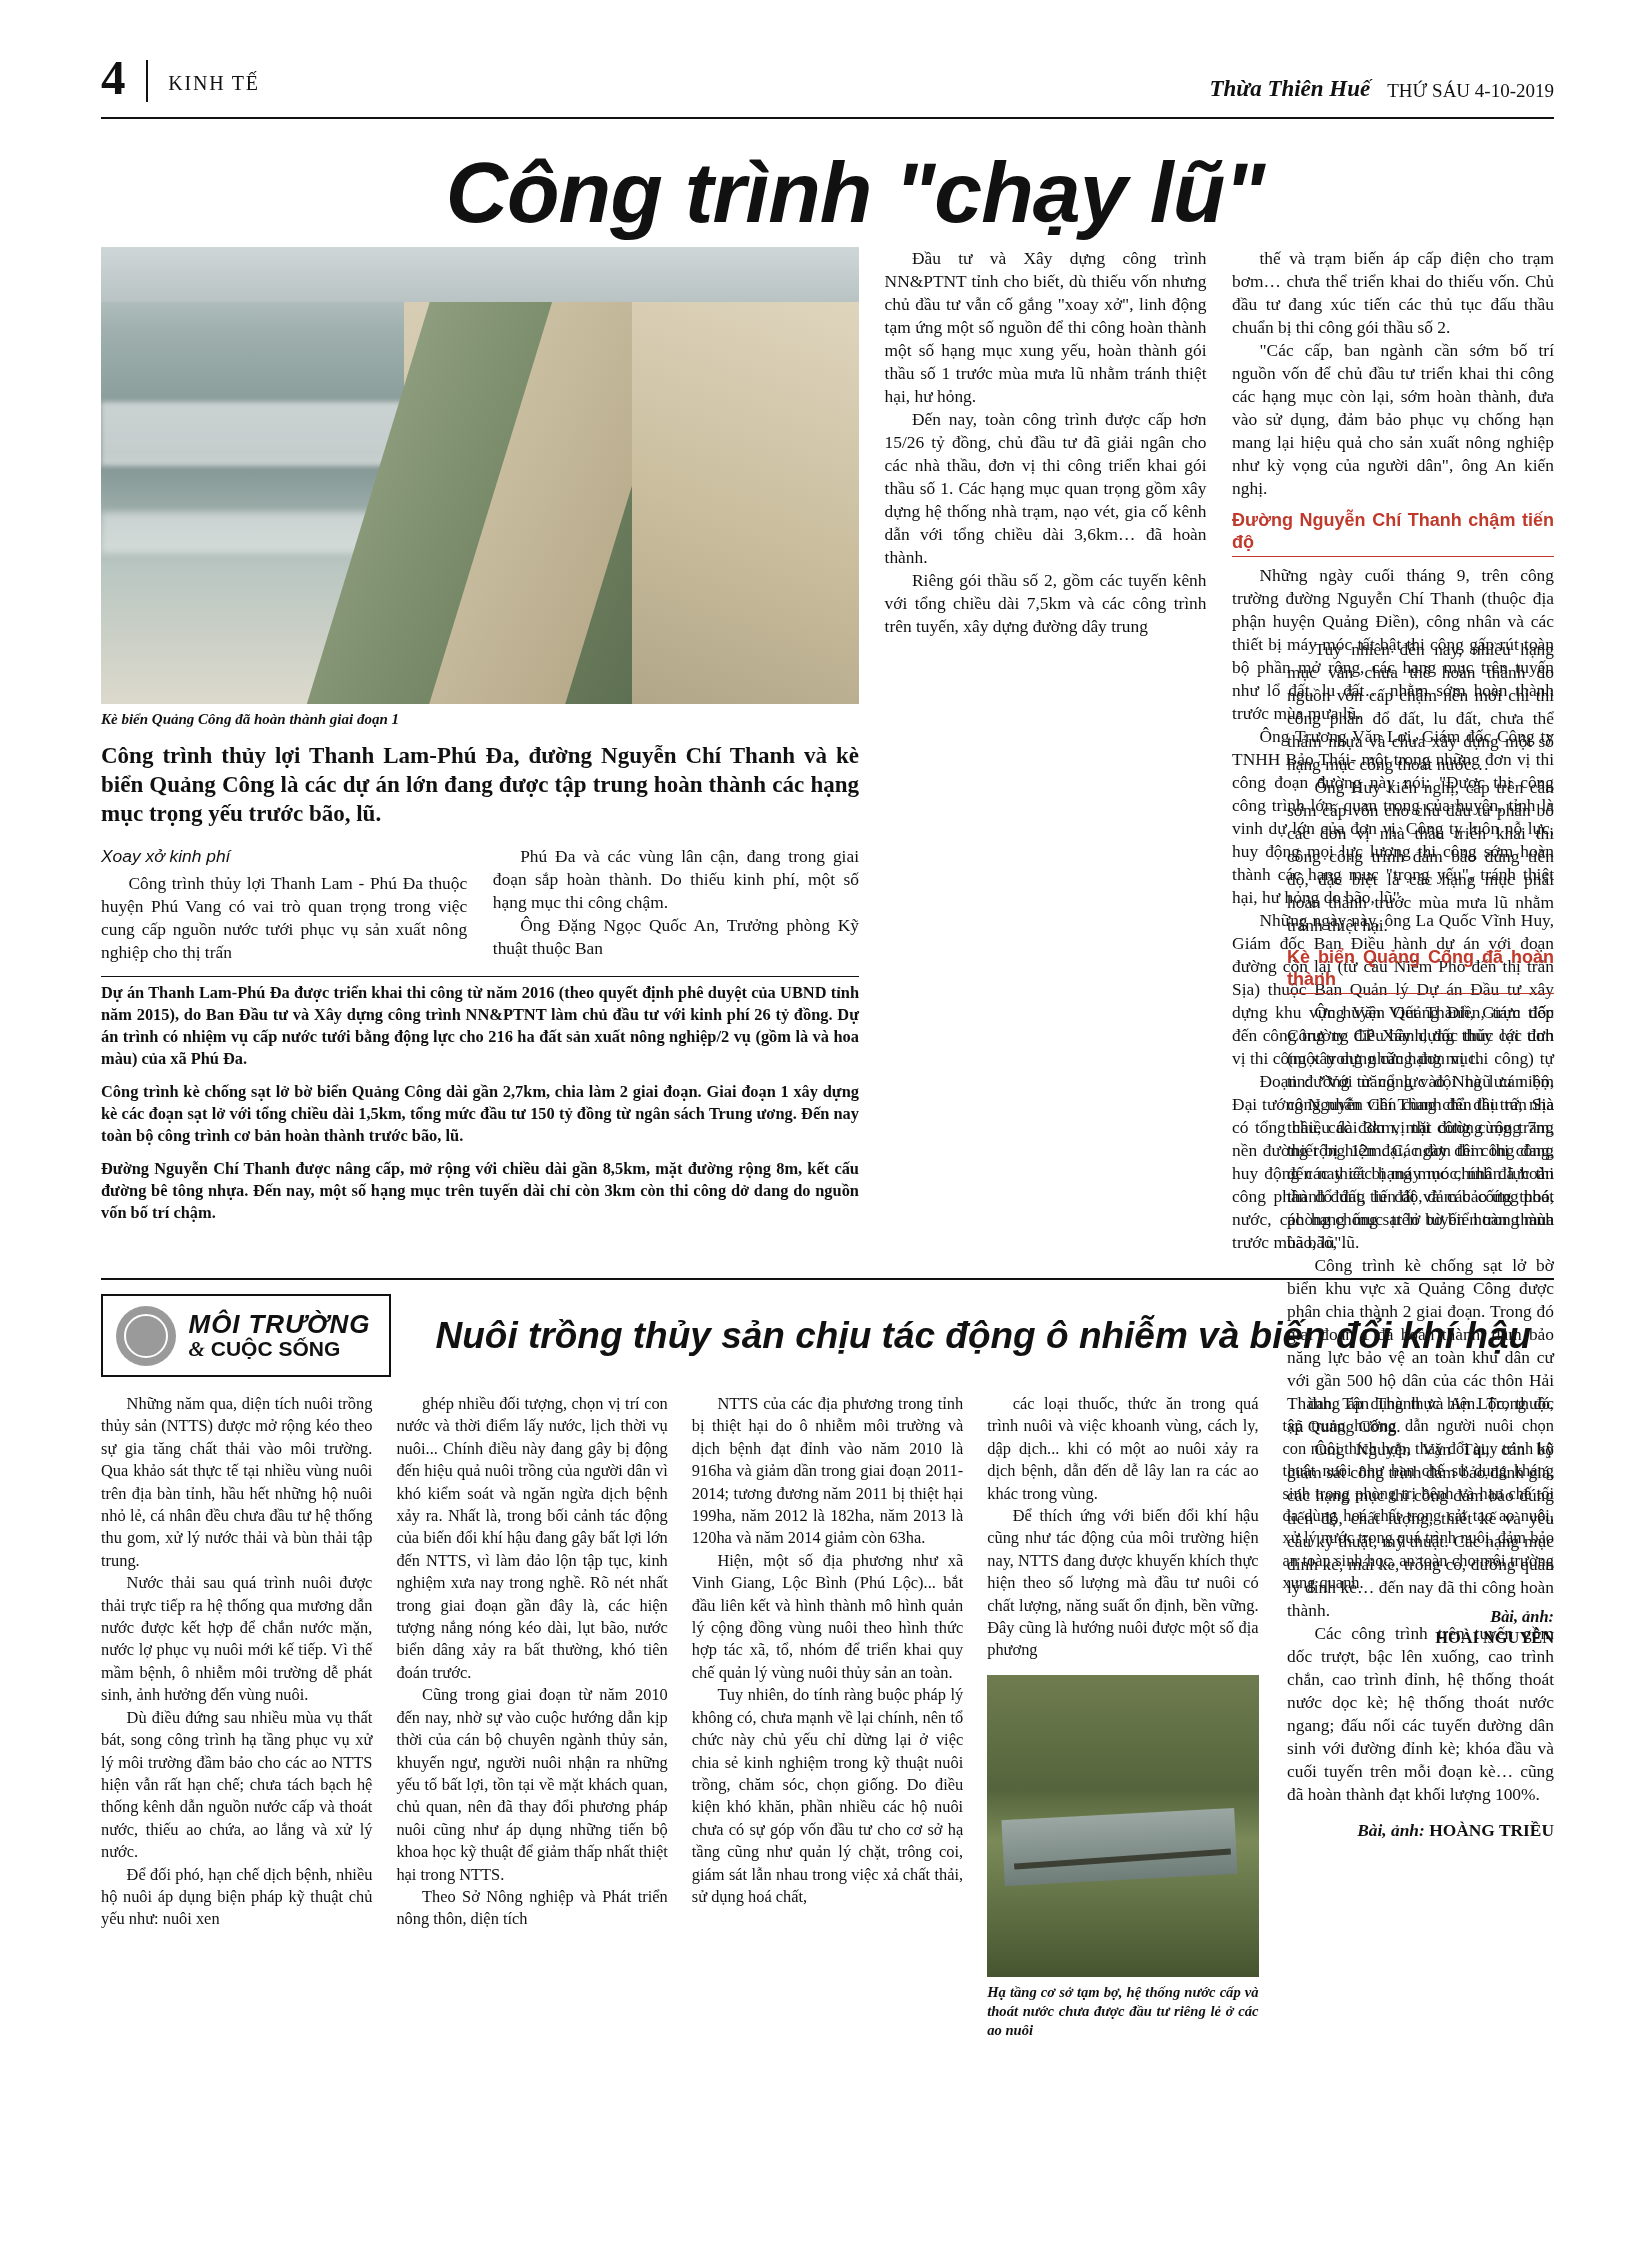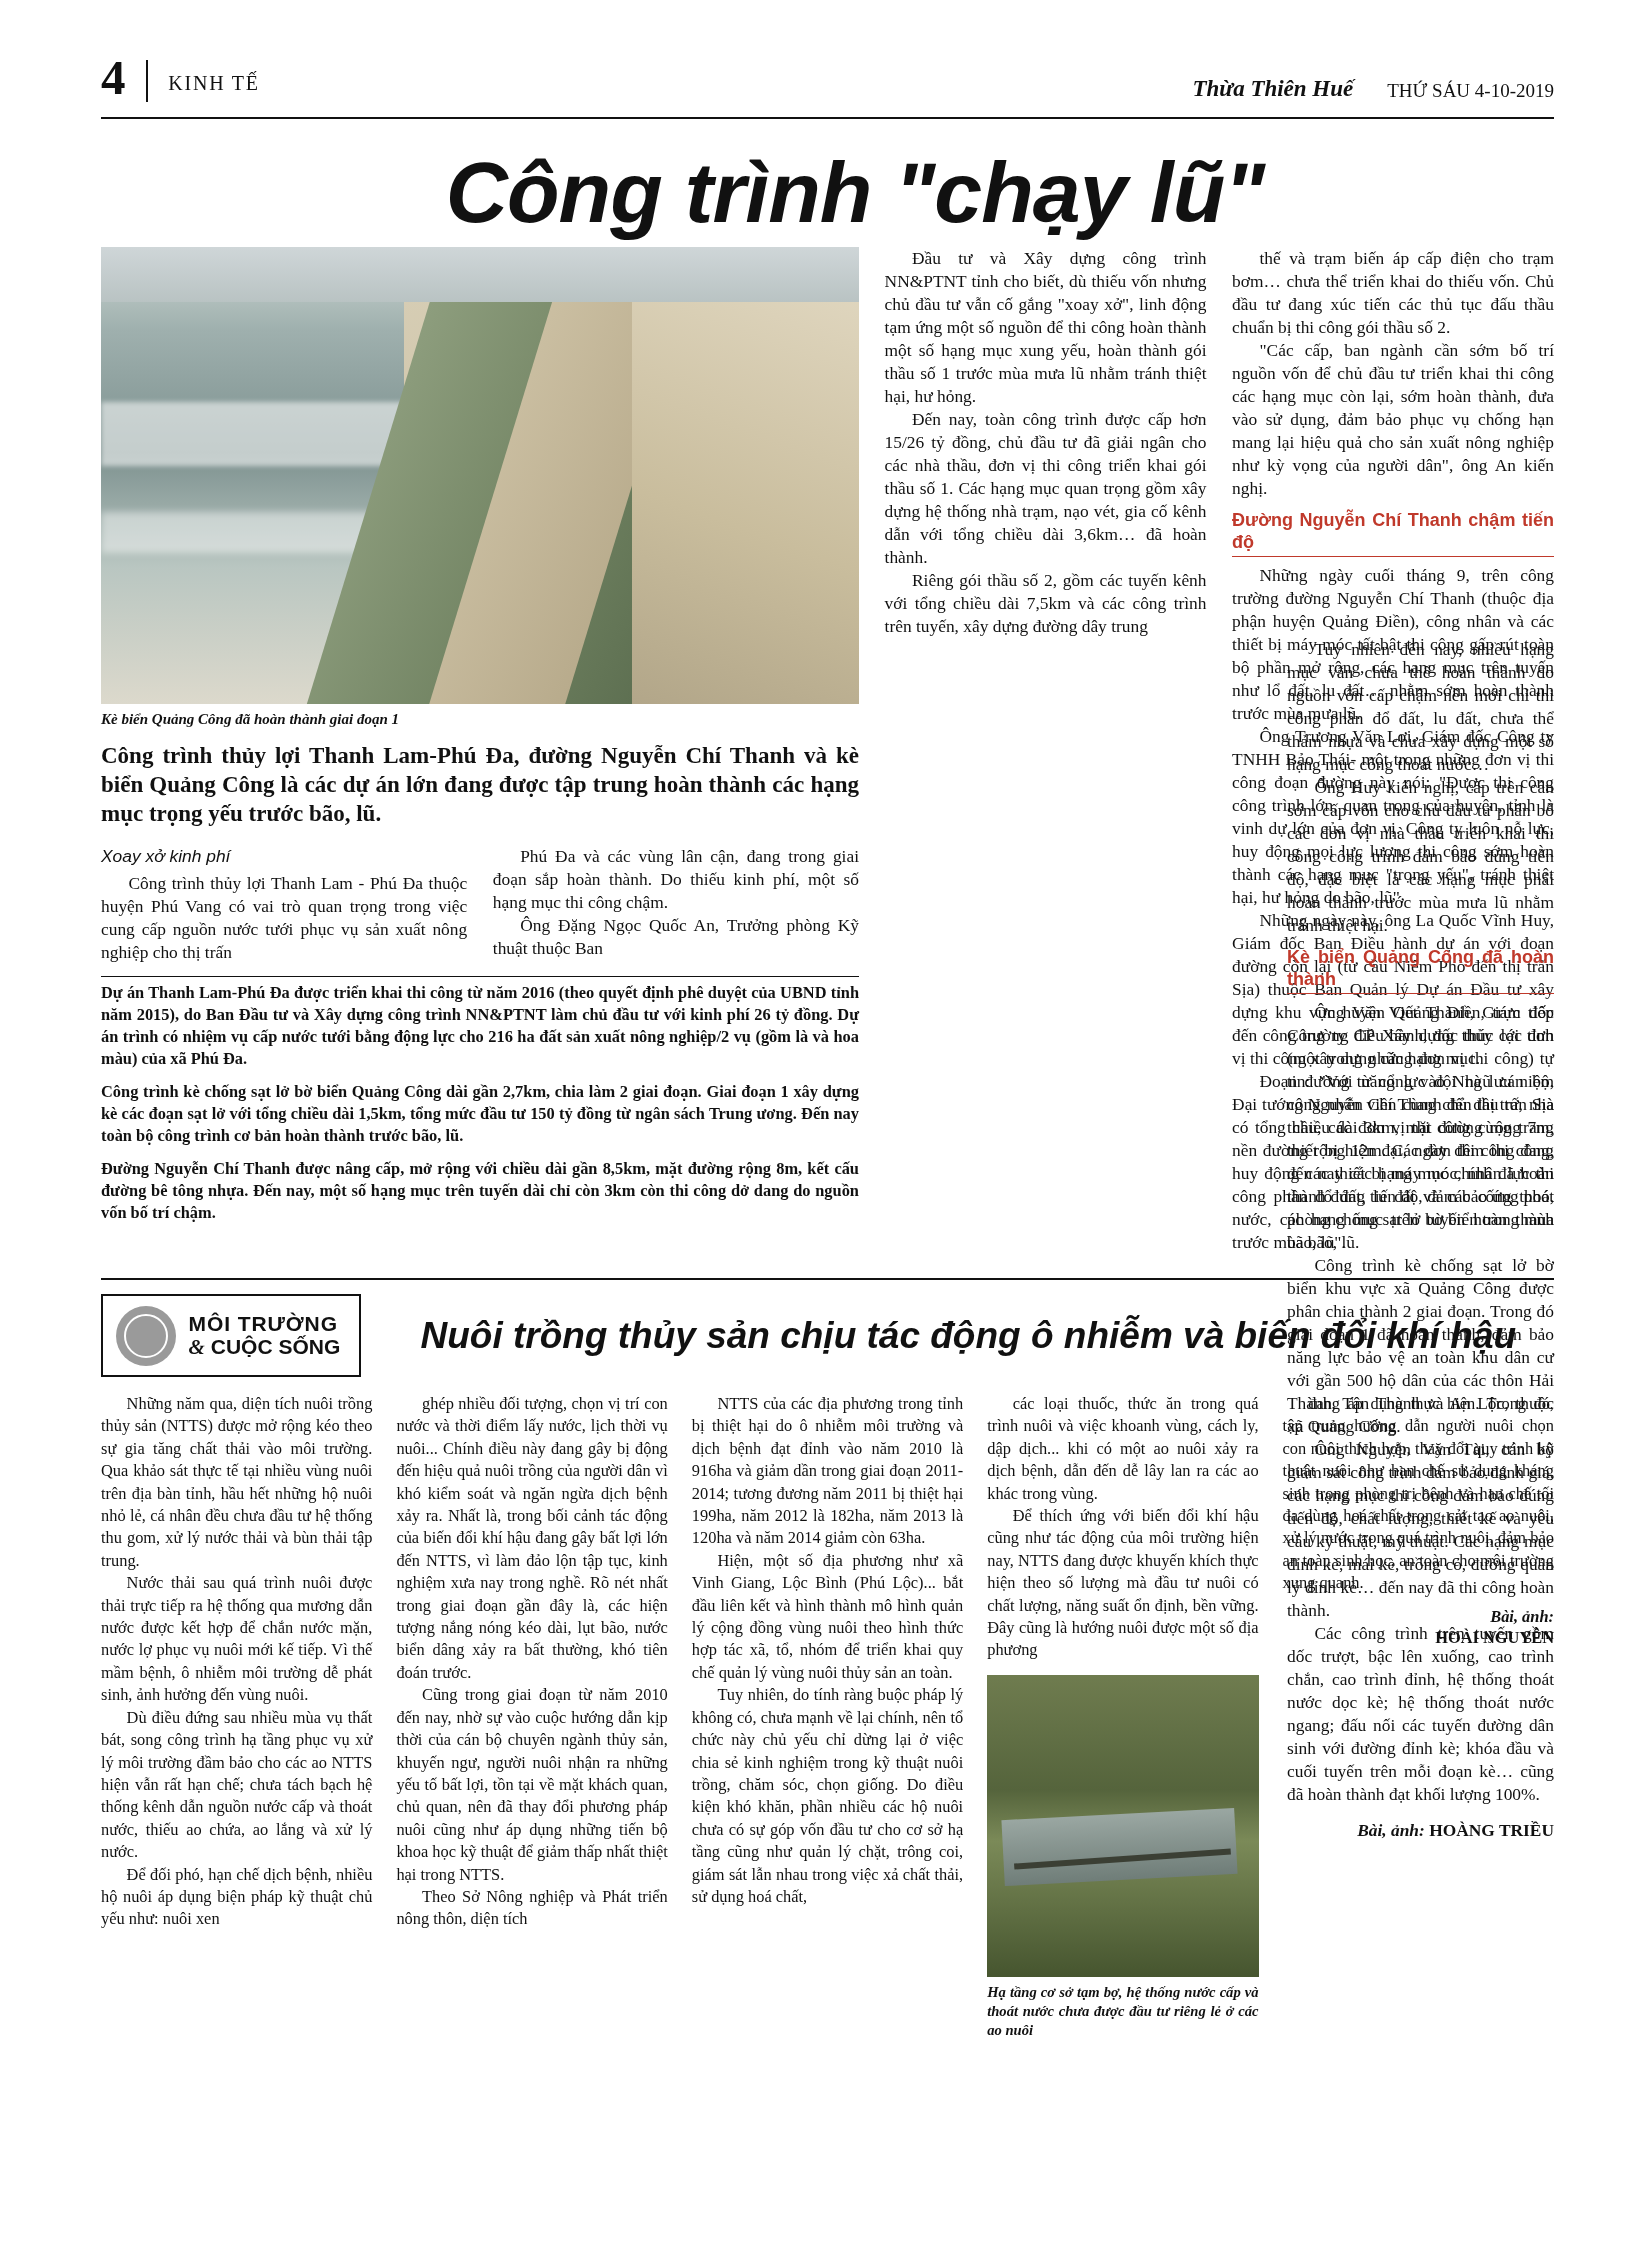--- a/index.html
+++ b/index.html
@@ -5,21 +5,21 @@
   html,body{margin:0;padding:0;background:#ffffff;}
   body{width:1647px;height:2267px;font-family:"Liberation Serif",serif;color:#111;}
   .page{position:relative;width:1647px;height:2267px;padding:0;box-sizing:border-box;background:#fff;}
   .inner{position:absolute;left:101px;top:53px;width:1453px;}
 
   
   .masthead{display:flex;align-items:flex-end;border-bottom:none;padding-bottom:5.5px;}
   .pagenum{font-family:"Liberation Serif",serif;font-size:49px;font-weight:700;line-height:49px;margin-right:20px;}
   .vbar{width:2.7px;background:#111;height:42px;margin-right:20px;}
   .section{font-family:"Liberation Serif",serif;font-size:20px;letter-spacing:1.8px;line-height:37px;margin-top:12px;}
-  .mast-right{margin-left:auto;display:flex;align-items:flex-end;gap:34px;}
+  .mast-right{margin-left:auto;display:flex;align-items:flex-end;gap:17px;}
   .paper-name{font-family:"Liberation Serif",serif;font-weight:700;font-size:23px;font-style:italic;}
   .issue-date{font-family:"Liberation Serif",serif;font-size:19px;}
   .rule{height:2.7px;background:#111;margin-top:9.1px;}
 
   
   .headline{font-family:"Liberation Sans",sans-serif;font-weight:700;font-style:italic;font-size:86px;letter-spacing:-0.9px;line-height:91px;text-align:center;margin:27.4px 0 9.1px 0;padding-left:55px;}
 
   
   .main-grid{display:grid;grid-template-columns:758px 1fr 1fr;column-gap:25.6px;margin-top:5.5px;}
   .col{font-size:17.4px;line-height:23px;text-align:justify;}
@@ -40,21 +40,21 @@
   .byline{text-align:right;font-weight:700;font-size:17.4px;margin-top:12.8px;}
   .byline .lbl{font-style:italic;font-weight:700;}
 
   
   .bottom{margin-top:24px;border-top:2.7px solid #111;padding-top:14.6px;}
   .bottom-head{display:flex;align-items:center;gap:22px;}
   .logo-box{border:2.7px solid #111;display:flex;align-items:center;gap:12.8px;padding:9.1px 18.3px 9.1px 12.8px;}
   .logo-circle{width:60px;height:60px;border-radius:50%;background:#9a9a9a;position:relative;display:flex;align-items:center;justify-content:center;}
   .logo-circle:after{content:"";position:absolute;width:40px;height:40px;border-radius:50%;border:2.7px solid #fff;}
   .logo-text{line-height:1.05;}
-  .logo-l1{font-family:"Liberation Sans",sans-serif;font-weight:700;font-size:21px;letter-spacing:0.9px;}
+  .logo-l1{font-family:"Liberation Sans",sans-serif;font-weight:700;font-size:26px;letter-spacing:0.9px;font-style:italic;}
   .logo-l2{font-family:"Liberation Sans",sans-serif;font-weight:700;font-size:21px;}
   .logo-l2 .amp{font-family:"Liberation Serif",serif;font-style:italic;font-weight:700;}
   .bottom-title{font-family:"Liberation Sans",sans-serif;font-weight:700;font-style:italic;font-size:37px;line-height:42px;flex:1;text-align:center;}
 
   .bottom-grid{display:grid;grid-template-columns:repeat(5,1fr);column-gap:24px;margin-top:16.4px;}
   .bcol{font-size:16.4px;line-height:22.4px;text-align:justify;}
   .bcol p{margin:0;text-indent:25.6px;}
   .photo2{width:100%;height:302px;margin-top:12.8px;background:#7f8a6a;position:relative;overflow:hidden;}
   .cap2{font-size:14.6px;font-style:italic;font-weight:700;margin-top:6.4px;line-height:19px;}
   .byline2{text-align:right;font-weight:700;font-size:16.4px;margin-top:11px;line-height:21px;}

